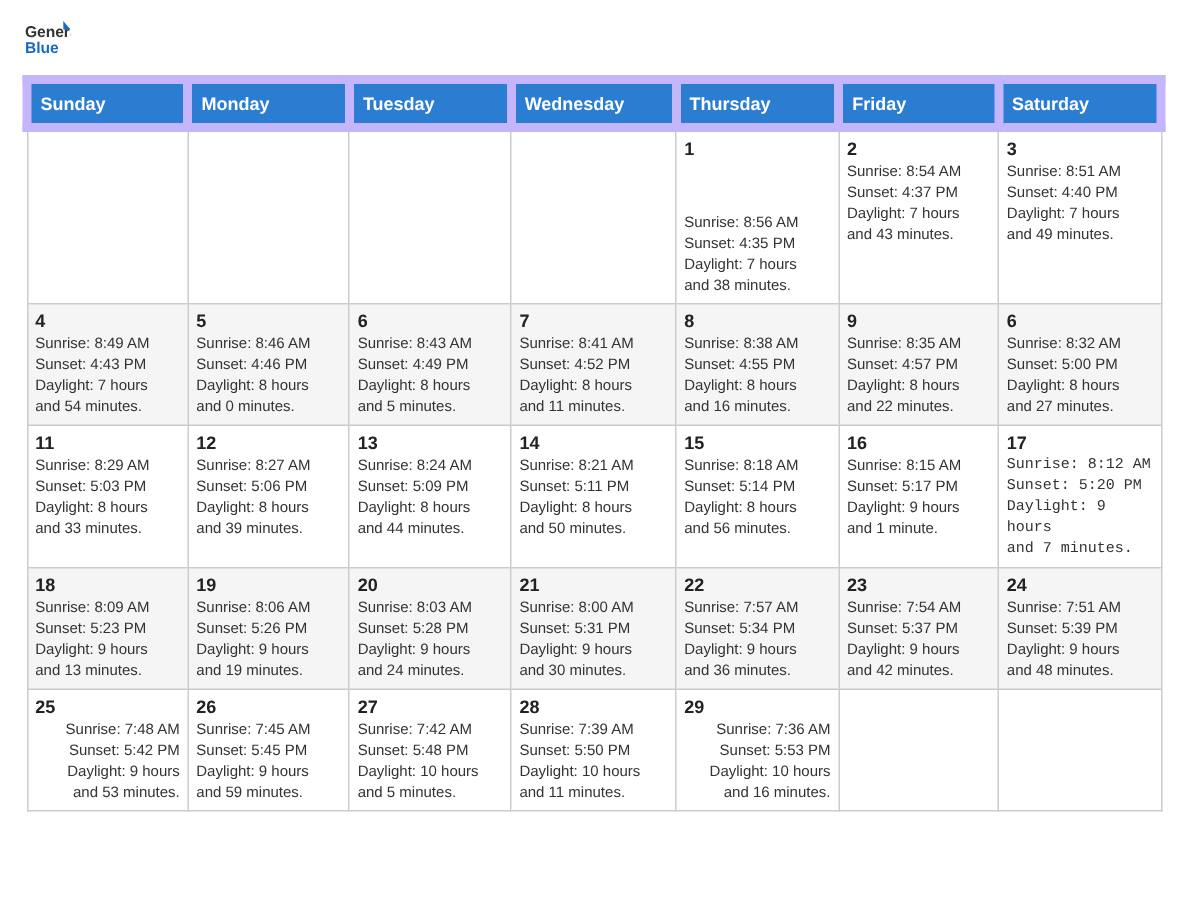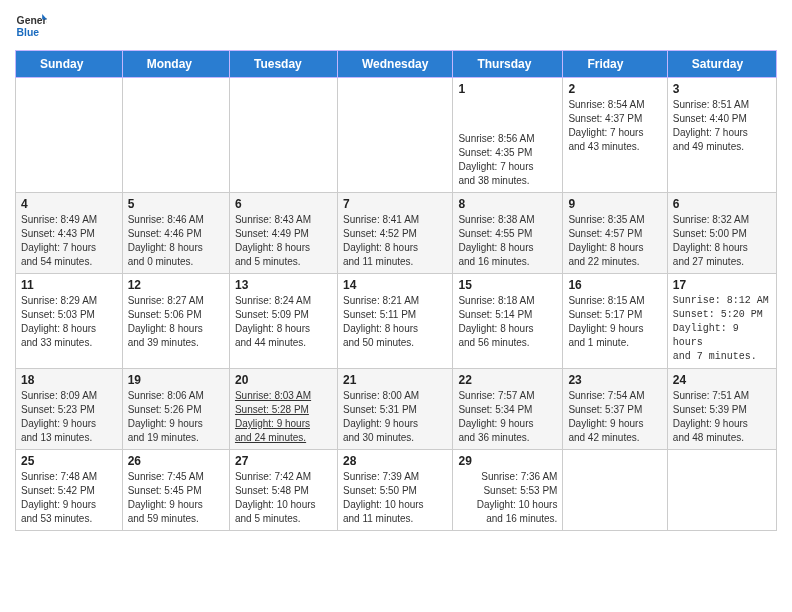--- a/index.html
+++ b/index.html
@@ -39,24 +39,24 @@
     }
     table {
       width: 100%;
       border-collapse: collapse;
       font-size: 11px;
     }
     thead tr th {
       background-color: #2a7dd1;
       color: #fff;
       text-align: left;
-      padding: 6px 24px;
+      padding: 6px 6px;
       font-size: 12px;
       font-weight: bold;
-      border: 1px solid #c4b5fd;
+      border: 6px solid #c4b5fd;
     }
     tbody tr td {
       border: 1px solid #ccc;
       vertical-align: top;
       padding: 4px 5px;
       width: 113px;
       min-height: 80px;
       background: #fff;
     }
     tbody tr:nth-child(even) td {
@@ -249,21 +249,21 @@
         </td>
         <td>
           <div class="day-number">19</div>
           <div class="day-info" style="white-space: pre-line;">Sunrise: 8:06 AM
 Sunset: 5:26 PM
 Daylight: 9 hours
 and 19 minutes.</div>
         </td>
         <td>
           <div class="day-number">20</div>
-          <div class="day-info" style="white-space: pre-line; text-decoration: underline;">Sunrise: 8:03 AM
+          <div class="day-info" style="white-space: pre-line;">Sunrise: 8:03 AM
 Sunset: 5:28 PM
 Daylight: 9 hours
 and 24 minutes.</div>
         </td>
         <td>
           <div class="day-number">21</div>
           <div class="day-info" style="white-space: pre-line;">Sunrise: 8:00 AM
 Sunset: 5:31 PM
 Daylight: 9 hours
 and 30 minutes.</div>
@@ -286,21 +286,21 @@
           <div class="day-number">24</div>
           <div class="day-info" style="white-space: pre-line;">Sunrise: 7:51 AM
 Sunset: 5:39 PM
 Daylight: 9 hours
 and 48 minutes.</div>
         </td>
       </tr>
       <tr>
         <td>
           <div class="day-number">25</div>
-          <div class="day-info" style="white-space: pre-line;">Sunrise: 7:48 AM
+          <div class="day-info" style="white-space: pre-line; text-align: right;">Sunrise: 7:48 AM
 Sunset: 5:42 PM
 Daylight: 9 hours
 and 53 minutes.</div>
         </td>
         <td>
           <div class="day-number">26</div>
           <div class="day-info" style="white-space: pre-line;">Sunrise: 7:45 AM
 Sunset: 5:45 PM
 Daylight: 9 hours
 and 59 minutes.</div>

